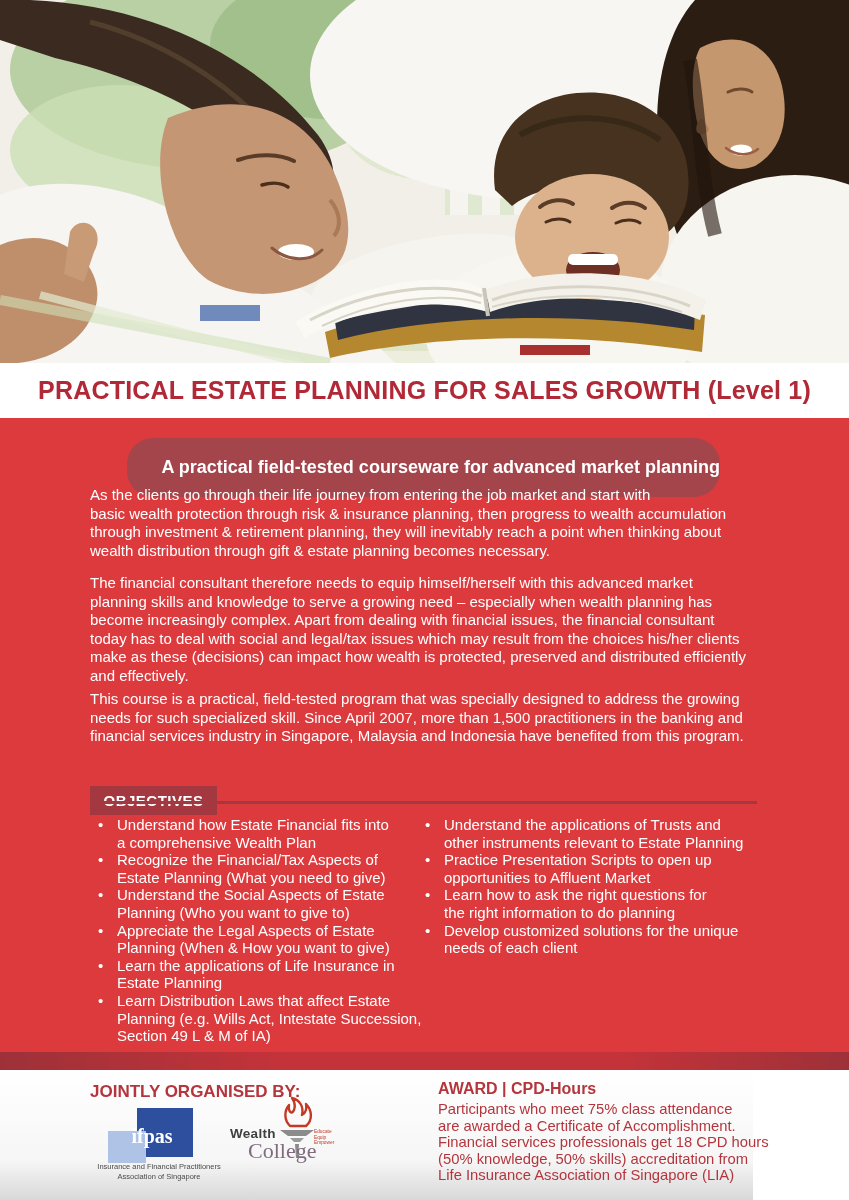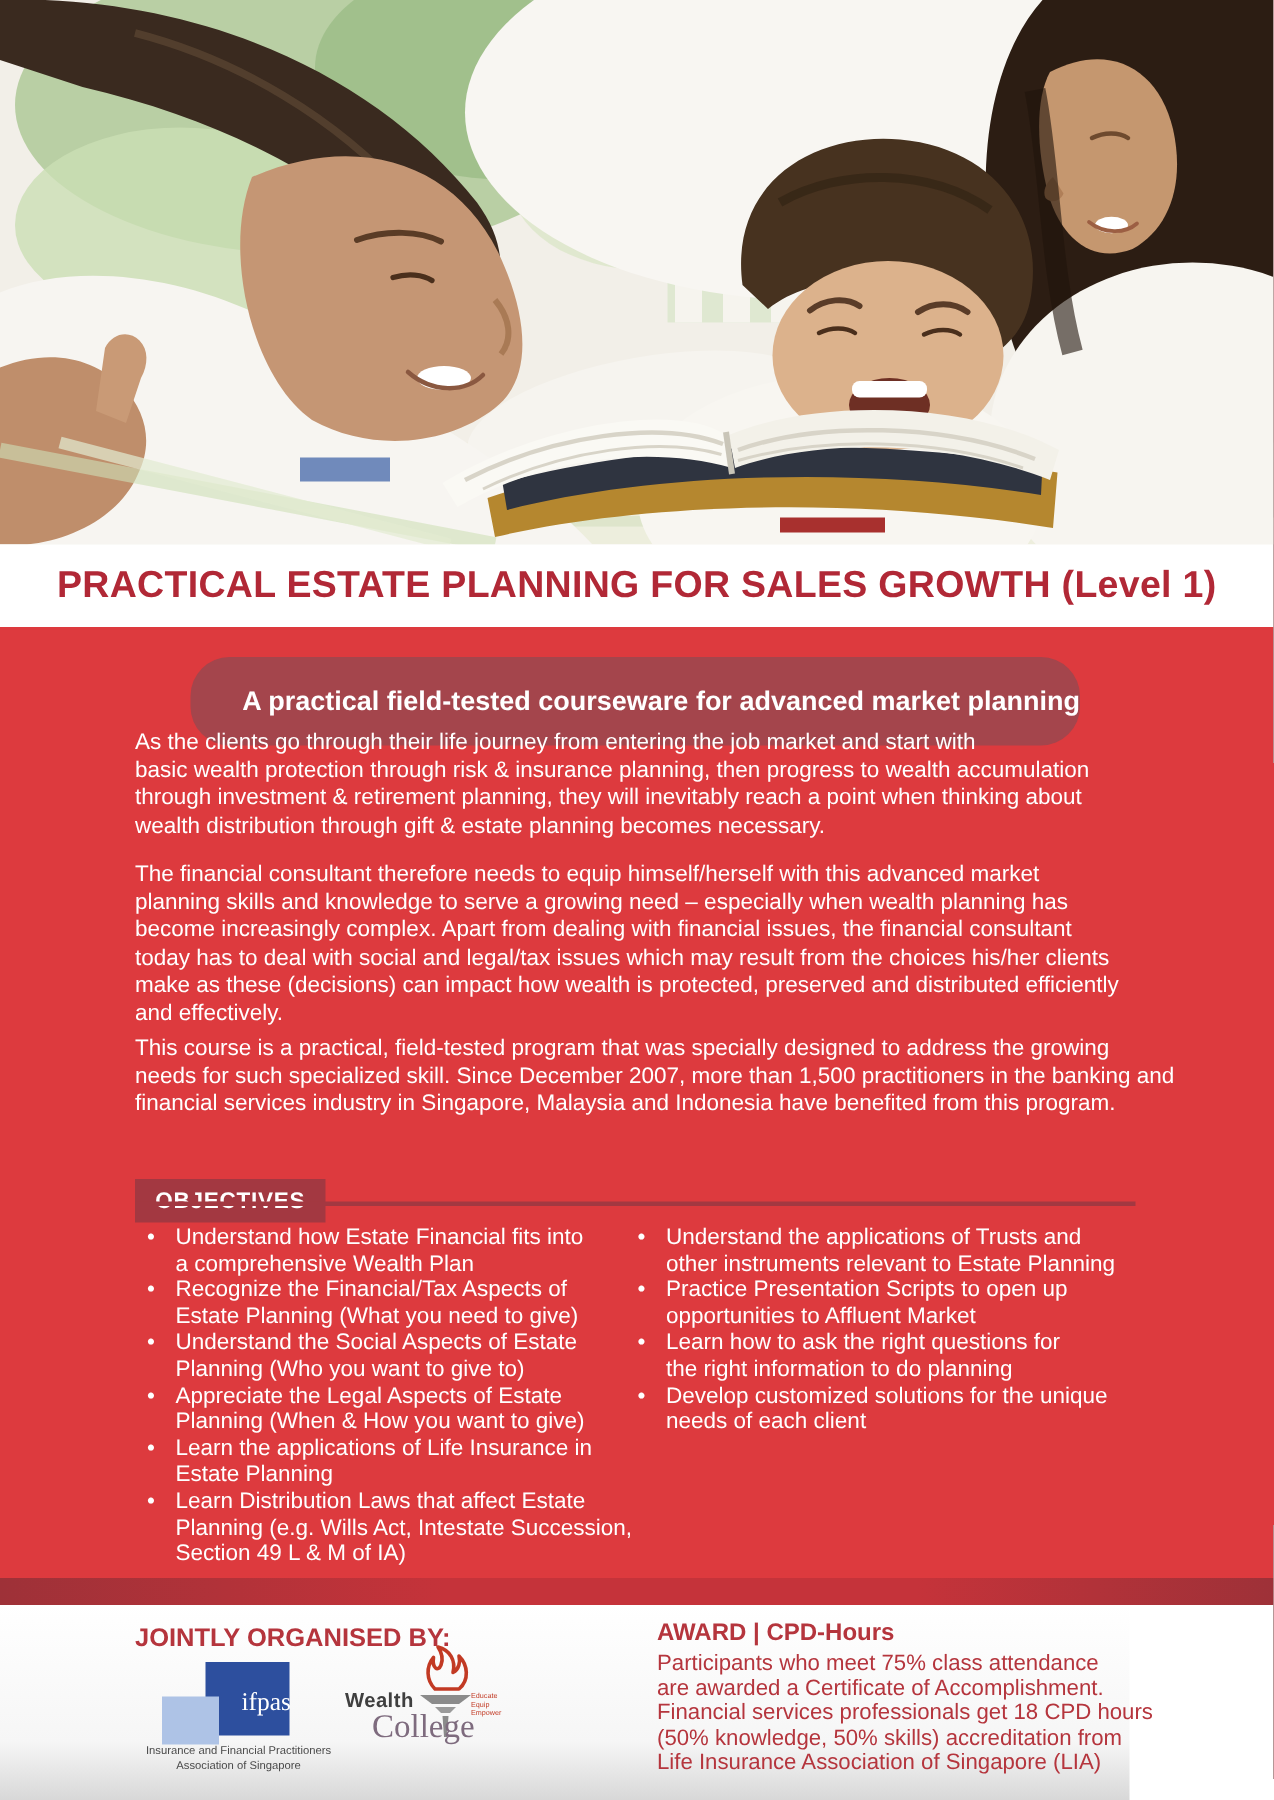--- a/index.html
+++ b/index.html
@@ -43,22 +43,22 @@
                background:linear-gradient(90deg,#9e3138 0%,#c5333a 35%,#c5333a 72%,#9e3138 100%);}
 
   
   .footer{left:0;top:1070px;width:753px;height:130px;
           background:linear-gradient(#ffffff 0%,#f6f6f6 70%,#d8d8d8 100%);}
   .organised-label{position:absolute;left:90px;top:12px;font-size:17px;font-weight:bold;color:#b5353d;}
 
   .ifpas{position:absolute;left:84px;top:36px;width:150px;height:80px;}
   .ifpas .sq-dark{position:absolute;left:53px;top:2px;width:56px;height:49px;background:#2d4f9e;}
   .ifpas .sq-light{position:absolute;left:24px;top:25px;width:38px;height:32px;background:#aec3e6;}
-  .ifpas .logo-text{position:absolute;left:26px;top:19px;width:84px;text-align:right;
-        font-family:"Liberation Serif",serif;font-weight:normal;font-size:17px;color:#ffffff;}
+  .ifpas .logo-text{position:absolute;left:26px;top:19px;width:84px;text-align:center;
+        font-family:"Liberation Serif",serif;font-weight:bold;font-size:20px;color:#ffffff;}
   .ifpas .caption{position:absolute;left:0;top:56px;width:150px;text-align:center;
         font-size:7.5px;line-height:9.5px;color:#4a4a4a;}
 
   .wcollege{position:absolute;left:230px;top:30px;width:112px;height:72px;}
   .wcollege .w1{position:absolute;left:0px;top:26px;font-size:13.5px;font-weight:bold;color:#3f3f3f;letter-spacing:.3px;text-align:center;}
   .wcollege .w2{position:absolute;left:18px;top:38px;font-family:Liberation Serif, serif;
         font-size:22px;color:#7e6b7e;}
   .wcollege .tagline{position:absolute;left:84px;top:29px;font-size:4.8px;line-height:5.6px;color:#c23a24;}
   .wcollege svg{position:absolute;left:46px;top:-4px;}
 
@@ -166,21 +166,21 @@
 basic wealth protection through risk &amp; insurance planning, then progress to wealth accumulation
 through investment &amp; retirement planning, they will inevitably reach a point when thinking about
 wealth distribution through gift &amp; estate planning becomes necessary.</p>
     <p class="para p2 prewrap">The financial consultant therefore needs to equip himself/herself with this advanced market
 planning skills and knowledge to serve a growing need – especially when wealth planning has
 become increasingly complex. Apart from dealing with financial issues, the financial consultant
 today has to deal with social and legal/tax issues which may result from the choices his/her clients
 make as these (decisions) can impact how wealth is protected, preserved and distributed efficiently
 and effectively.</p>
     <p class="para p3 prewrap">This course is a practical, field-tested program that was specially designed to address the growing
-needs for such specialized skill. Since December 2007, more than 1,500 practitioners in the banking and
+needs for such specialized skill. Since April 2007, more than 1,500 practitioners in the banking and
 financial services industry in Singapore, Malaysia and Indonesia have benefited from this program.</p>
 
     <div class="obj-box">OBJECTIVES</div>
     <div class="obj-line"></div>
 
     <ul class="obj-col left">
       <li>
           <span class="bullet">•</span>
           <span class="btxt prewrap">Understand how Estate Financial fits into
 a comprehensive Wealth Plan</span>

